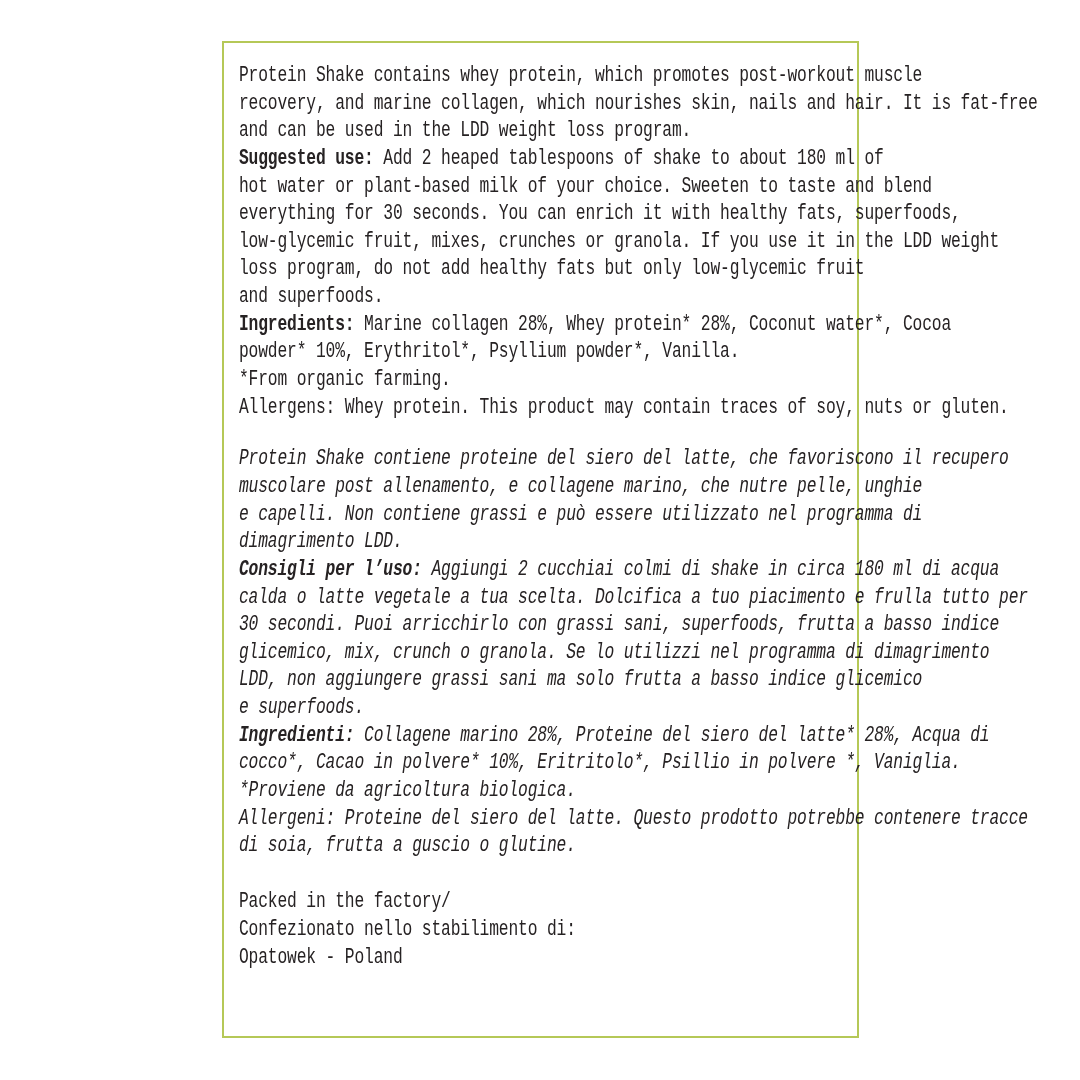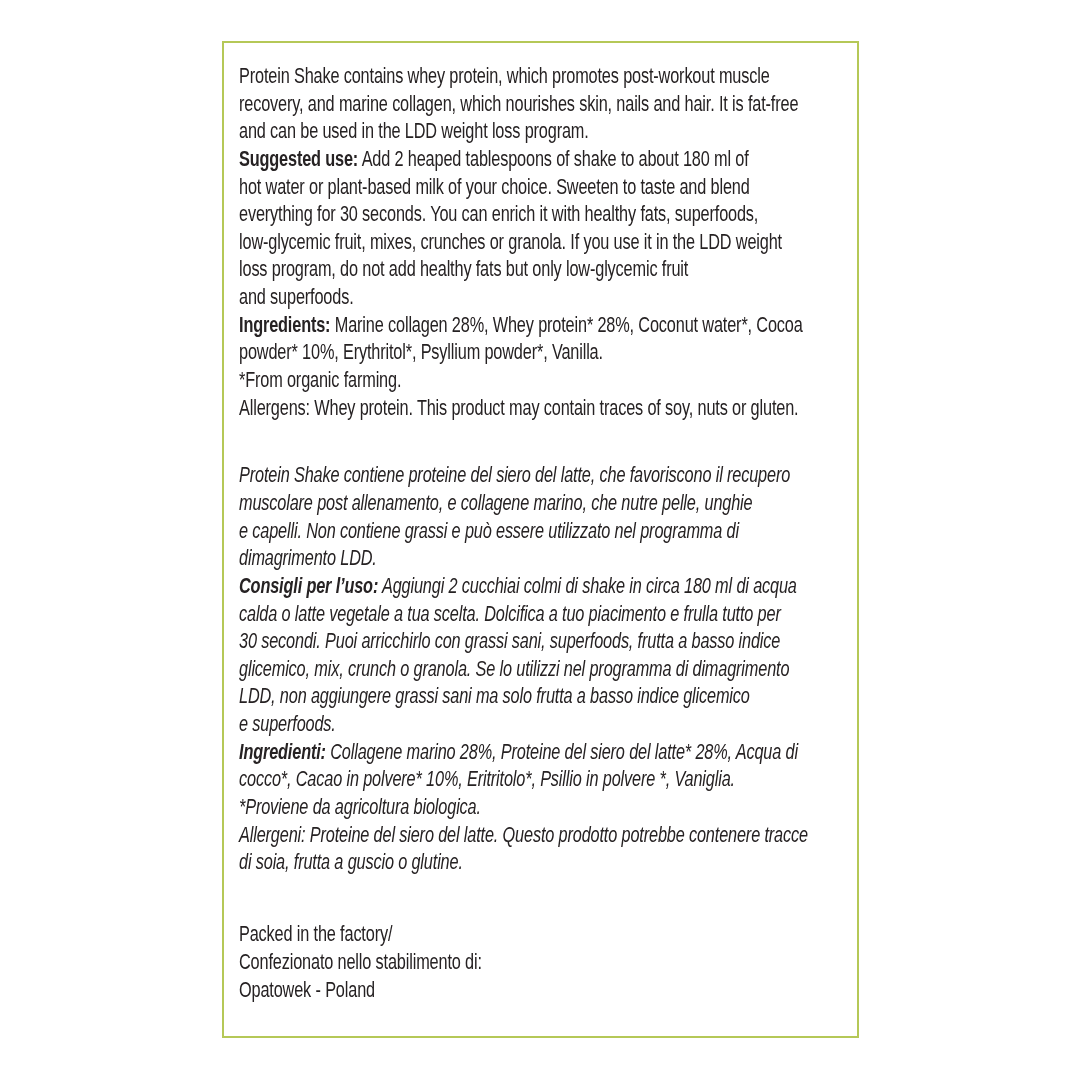--- a/index.html
+++ b/index.html
@@ -33,44 +33,44 @@
     height: 27.65px;
     white-space: nowrap;
     transform: scaleX(0.74);
     transform-origin: 0 0;
     letter-spacing: -0.2px;
   }
   .lead {
     font-weight: 700;
   }
   .section-it {
-    margin-top: 40px;
+    margin-top: 24px;
     font-style: italic;
   }
   .footer {
     display: flex;
-    margin-top: 44px;
+    margin-top: 28px;
   }
   .footer .line {
     line-height: 28px;
     height: 28px;
   }
   .col-packed {
     width: 306px;
     flex: 0 0 306px;
   }
   .col-distributed {
     flex: 1 1 auto;
   }
 </style>
 </head>
 <body>
 
 <div class="canvas" style="color: rgb(38, 34, 35); background: rgb(255, 255, 255);">
-  <div class="frame" style="border-color: rgb(181, 200, 87);">
+  <div class="frame" style="border-color: rgb(181, 200, 87); font-family: Liberation Mono, monospace;">
     <section class="section-en">
         <div class="line"><span>Protein Shake contains whey protein, which promotes post-workout muscle</span></div>
         <div class="line"><span>recovery, and marine collagen, which nourishes skin, nails and hair. It is fat-free</span></div>
         <div class="line"><span>and can be used in the LDD weight loss program.</span></div>
         <div class="line"><span class="lead">Suggested use:</span><span> Add 2 heaped tablespoons of shake to about 180 ml of</span></div>
         <div class="line"><span>hot water or plant-based milk of your choice. Sweeten to taste and blend</span></div>
         <div class="line"><span>everything for 30 seconds. You can enrich it with healthy fats, superfoods,</span></div>
         <div class="line"><span>low-glycemic fruit, mixes, crunches or granola. If you use it in the LDD weight</span></div>
         <div class="line"><span>loss program, do not add healthy fats but only low-glycemic fruit</span></div>
         <div class="line"><span>and superfoods.</span></div>

